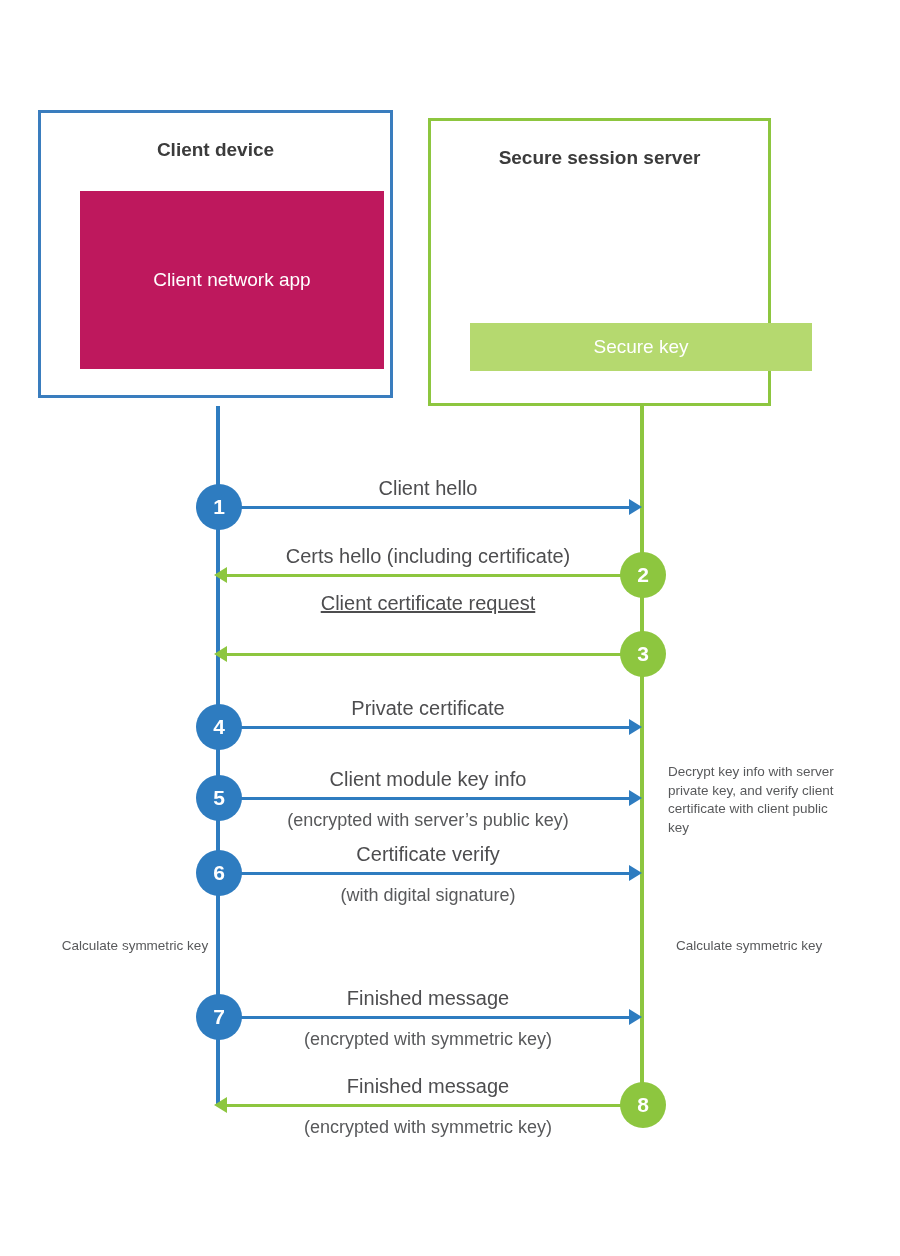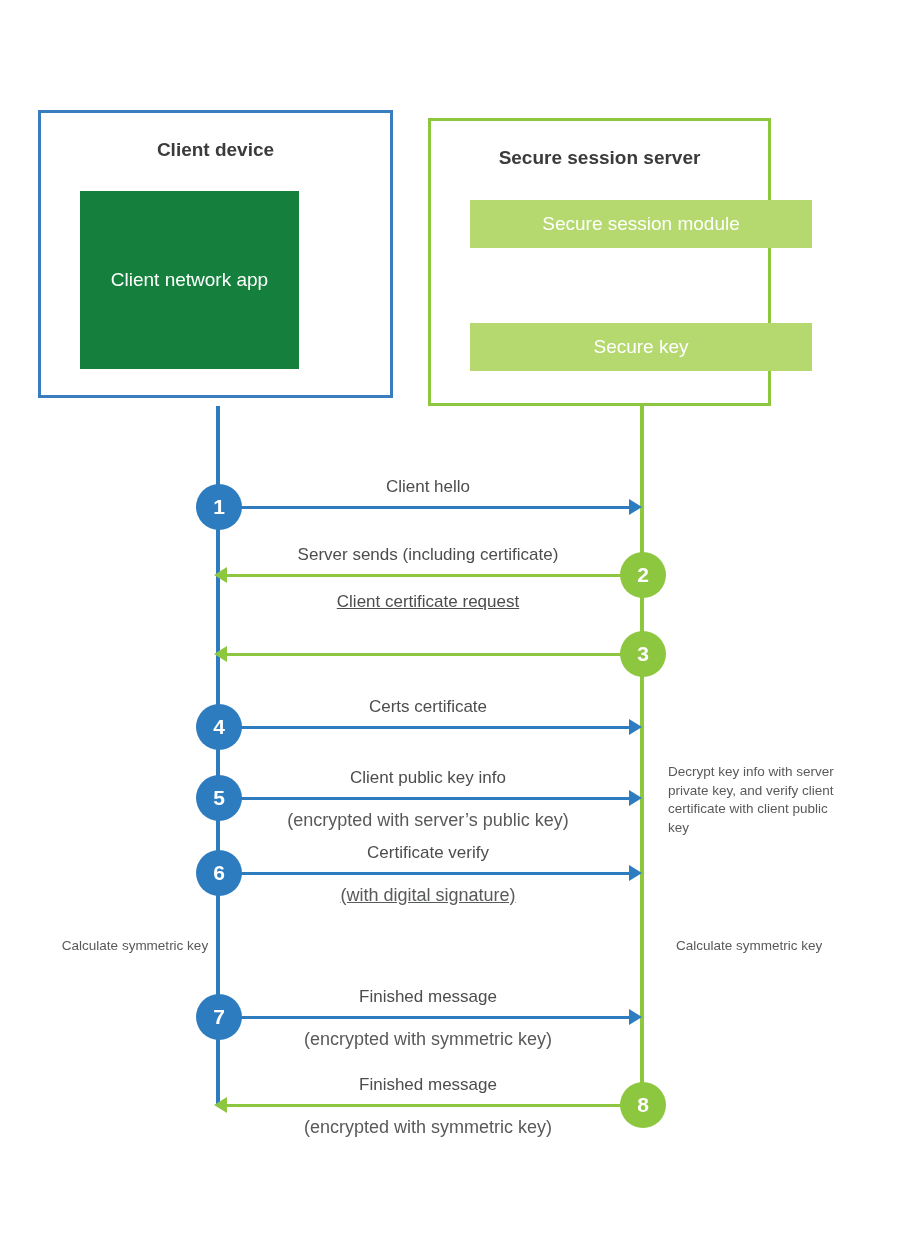--- a/index.html
+++ b/index.html
@@ -59,23 +59,23 @@
     font-size: 19px;
     font-weight: bold;
     color: #3b3b3b;
   }
 
   
   #client-app {
     position: absolute;
     left: 39px;
     top: 78px;
-    width: 219px;
+    width: 304px;
     height: 178px;
-    background: #15803d;
+    background: #be185d;
     color: #ffffff;
     font-size: 19px;
     display: flex;
     align-items: center;
     justify-content: center;
     text-align: center;
     line-height: 1.35;
     box-sizing: border-box;
   }
 
@@ -145,21 +145,21 @@
     justify-content: center;
   }
   .step-circle.blue  { background: #2e7cc0; left: 196px; }
   .step-circle.green { background: #8dc63f; left: 620px; }
 
   .msg-label {
     position: absolute;
     left: 228px;
     width: 400px;
     text-align: center;
-    font-size: 17px;
+    font-size: 20px;
     color: #4d4d4f;
     white-space: nowrap;
   }
   .msg-sublabel {
     position: absolute;
     left: 228px;
     width: 400px;
     text-align: center;
     font-size: 18px;
     color: #58595b;
@@ -185,51 +185,50 @@
 <div id="canvas">
 
 
   <div class="actor-box" id="client-box">
     <div class="actor-title">Client device</div>
     <div id="client-app">Client network app</div>
   </div>
 
   <div class="actor-box" id="server-box">
     <div class="actor-title">Secure session server</div>
-    <div class="server-bar" id="server-bar-0">Secure session module</div>
     <div class="server-bar" id="server-bar-2">Secure key</div>
   </div>
 
   <div class="lifeline" id="client-lifeline"></div>
   <div class="lifeline" id="server-lifeline"></div>
 
   <div id="steps-layer">
       <div class="msg-label" style="top: 477px;">Client hello</div>
       <div class="arrow-line blue" style="top: 506px; left: 218px; width: 416px;"></div>
       <div class="arrow-head right blue" style="top: 499px; left: 629px;"></div>
       <div class="step-circle blue" style="top: 484px;">1</div>
-      <div class="msg-label" style="top: 545px;">Server sends (including certificate)</div>
+      <div class="msg-label" style="top: 545px;">Certs hello (including certificate)</div>
       <div class="arrow-line green" style="top: 574px; left: 226px; width: 416px;"></div>
       <div class="arrow-head left green" style="top: 567px; left: 214px;"></div>
       <div class="step-circle green" style="top: 552px;">2</div>
       <div class="msg-label" style="top: 592px; text-decoration: underline;">Client certificate request</div>
       <div class="arrow-line green" style="top: 653px; left: 226px; width: 416px;"></div>
       <div class="arrow-head left green" style="top: 646px; left: 214px;"></div>
       <div class="step-circle green" style="top: 631px;">3</div>
-      <div class="msg-label" style="top: 697px;">Certs certificate</div>
+      <div class="msg-label" style="top: 697px;">Private certificate</div>
       <div class="arrow-line blue" style="top: 726px; left: 218px; width: 416px;"></div>
       <div class="arrow-head right blue" style="top: 719px; left: 629px;"></div>
       <div class="step-circle blue" style="top: 704px;">4</div>
-      <div class="msg-label" style="top: 768px;">Client public key info</div>
+      <div class="msg-label" style="top: 768px;">Client module key info</div>
       <div class="msg-sublabel" style="top: 810px;">(encrypted with server’s public key)</div>
       <div class="arrow-line blue" style="top: 797px; left: 218px; width: 416px;"></div>
       <div class="arrow-head right blue" style="top: 790px; left: 629px;"></div>
       <div class="step-circle blue" style="top: 775px;">5</div>
       <div class="msg-label" style="top: 843px;">Certificate verify</div>
-      <div class="msg-sublabel" style="top: 885px; text-decoration: underline;">(with digital signature)</div>
+      <div class="msg-sublabel" style="top: 885px;">(with digital signature)</div>
       <div class="arrow-line blue" style="top: 872px; left: 218px; width: 416px;"></div>
       <div class="arrow-head right blue" style="top: 865px; left: 629px;"></div>
       <div class="step-circle blue" style="top: 850px;">6</div>
       <div class="msg-label" style="top: 987px;">Finished message</div>
       <div class="msg-sublabel" style="top: 1029px;">(encrypted with symmetric key)</div>
       <div class="arrow-line blue" style="top: 1016px; left: 218px; width: 416px;"></div>
       <div class="arrow-head right blue" style="top: 1009px; left: 629px;"></div>
       <div class="step-circle blue" style="top: 994px;">7</div>
       <div class="msg-label" style="top: 1075px;">Finished message</div>
       <div class="msg-sublabel" style="top: 1117px;">(encrypted with symmetric key)</div>

